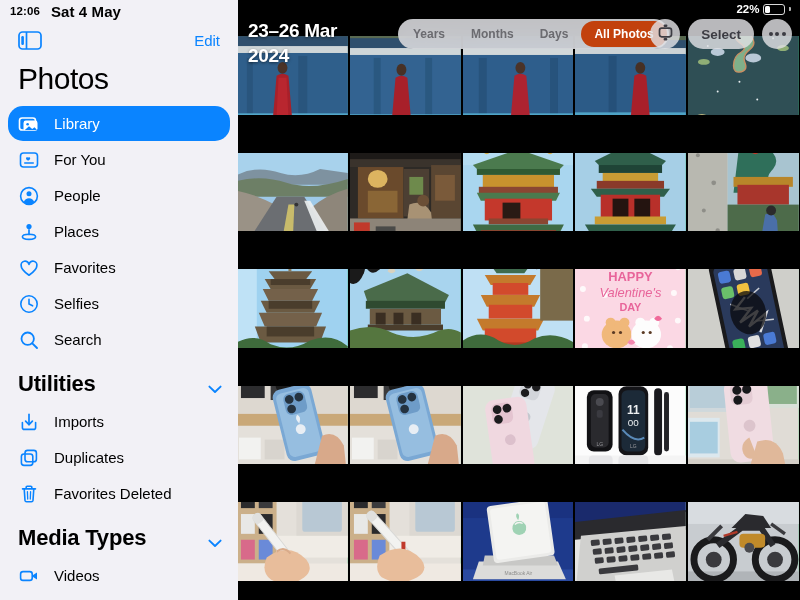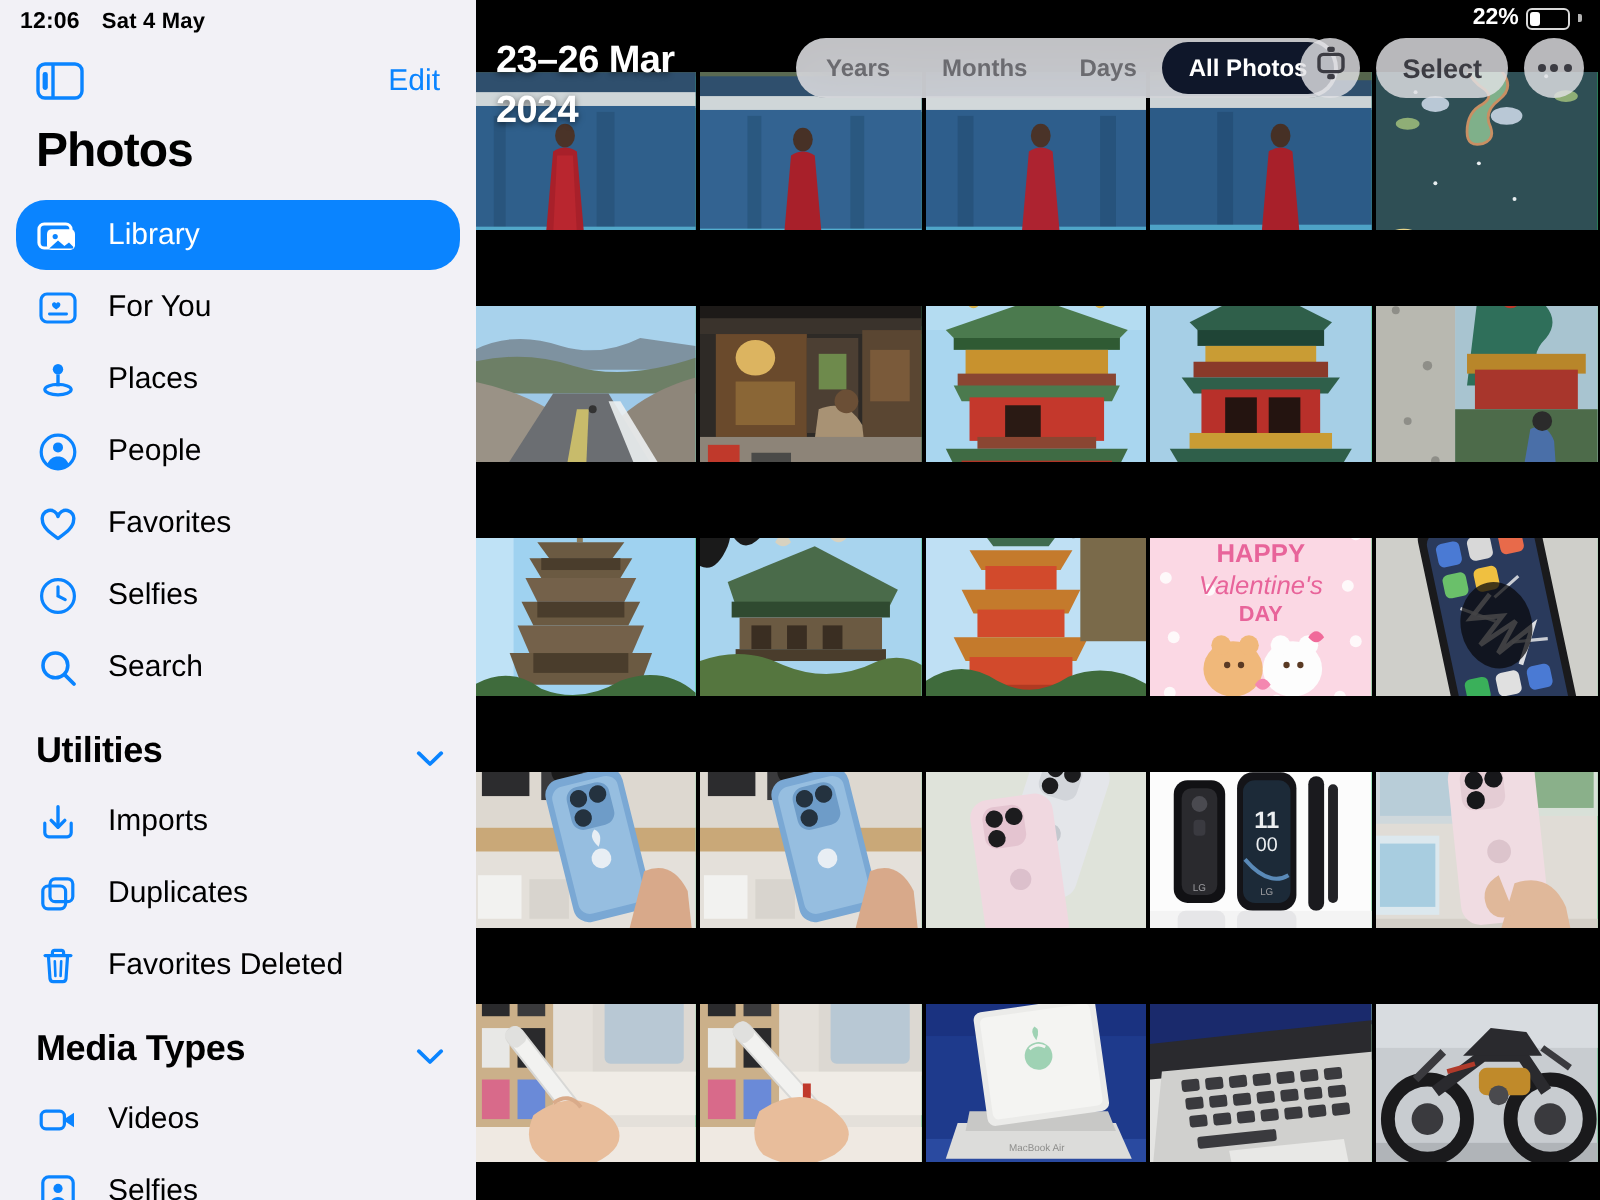--- a/index.html
+++ b/index.html
@@ -18,51 +18,51 @@
     position: relative;
     flex: 0 0 238px;
     overflow: hidden;
   }
   .statusbar {
     height: 22px; display: flex; align-items: center;
     padding-left: 10px; gap: 11px;
     font-size: 11.5px; font-weight: bold; color: #000;
     letter-spacing: .1px;
   }
-  .statusbar .sb-date { font-weight: bold; font-size: 11px; }
+  .statusbar .sb-date { font-weight: bold; font-size: 15px; }
 
   .sb-toolbar {
     height: 36px; display: flex; align-items: center;
     justify-content: space-between; padding: 0 18px 0 18px;
   }
   .panel-icon { width: 24px; height: 19px; }
   .edit-btn { color: #0a84ff; font-size: 15px; cursor: pointer; }
 
   .sb-title {
-    font-size: 24px; font-weight: bold; color: #000;
+    font-size: 30px; font-weight: normal; color: #000;
     padding: 4px 0 10px 18px; letter-spacing: -.5px;
   }
 
   .sb-list { padding: 0 8px; }
   .sb-row {
     display: flex; align-items: center; gap: 14px;
     height: 35px; padding-left: 10px;
     border-radius: 15px; margin-bottom: 1px;
     cursor: pointer;
   }
   .sb-row .lbl { font-size: 15px; color: #000; }
   .sb-row.selected { background: #0a84ff; }
   .sb-row.selected .lbl { color: #fff; }
   .sb-ico { width: 22px; height: 22px; flex: 0 0 22px; display: flex; align-items: center; justify-content: center; }
 
   .sb-section {
     display: flex; align-items: center; justify-content: space-between;
     padding: 13px 16px 7px 18px;
   }
-  .sb-section .sec-title { font-size: 18px; font-weight: bold; color: #000; letter-spacing: -.2px; }
+  .sb-section .sec-title { font-size: 22px; font-weight: bold; color: #000; letter-spacing: -.2px; }
   .chev { width: 14px; height: 9px; }
 
   
   .content { position: relative; flex: 1 1 auto; height: 600px; overflow: hidden; background: #000; }
   .grid {
     display: grid;
     grid-template-columns: repeat(5, 1fr);
     grid-auto-rows: 114.5px;
     gap: 2px;
     width: 562px;
@@ -84,21 +84,21 @@
     display: flex; align-items: center;
     background: rgba(225,225,228,.86);
     backdrop-filter: blur(12px);
     border-radius: 15px; height: 30px; padding: 2px;
   }
   .seg {
     font-size: 12px; font-weight: bold; color: #6b6b70;
     padding: 0 13px; height: 26px; line-height: 26px;
     border-radius: 13px; cursor: pointer; white-space: nowrap;
   }
-  .seg.active { background: #0f172a; color: #fff; }
+  .seg.active { background: #c2410c; color: #fff; }
 
   .tb-right { position: absolute; right: 8px; top: 19px; display: flex; align-items: flex-end; gap: 8px; }
   .circle-btn {
     width: 30px; height: 30px; border-radius: 15px;
     background: rgba(225,225,228,.82);
     display: flex; align-items: center; justify-content: center; cursor: pointer;
   }
   .pill-btn {
     height: 30px; border-radius: 15px; padding: 0 13px;
     background: rgba(225,225,228,.82);
@@ -164,37 +164,37 @@
               <path d="M8 9.4c0-.9.8-1.5 1.6-1.1.3.1.4.3.5.5.1-.2.2-.4.5-.5.8-.4 1.6.2 1.6 1.1 0 1-1.3 1.8-2.1 2.3-.8-.5-2.1-1.3-2.1-2.3z" fill="#0a84ff"></path>
               <rect x="6" y="13.3" width="10" height="1.4" rx=".7" fill="#0a84ff"></rect>
             </svg>
         </span>
         <span class="lbl">For You</span>
       </div>
 
       <div class="sb-row">
         <span class="sb-ico">
           <svg viewBox="0 0 22 22">
+              <circle cx="11" cy="11" r="8.4" fill="none" stroke="#0a84ff" stroke-width="1.6"></circle>
+              <circle cx="11" cy="8.7" r="2.5" fill="#0a84ff"></circle>
+              <path d="M5.6 17.2c1-2.7 3-4 5.4-4s4.4 1.3 5.4 4A8.3 8.3 0 0 1 11 19.4a8.3 8.3 0 0 1-5.4-2.2z" fill="#0a84ff"></path>
+            </svg>
+        </span>
+        <span class="lbl">People</span>
+      </div>
+
+      <div class="sb-row">
+        <span class="sb-ico">
+          <svg viewBox="0 0 22 22">
               <circle cx="11" cy="5.6" r="2.6" fill="#0a84ff"></circle>
               <path d="M11 8.2 L11 14.2" stroke="#0a84ff" stroke-width="1.7"></path>
               <ellipse cx="11" cy="15.8" rx="6.6" ry="2.6" fill="none" stroke="#0a84ff" stroke-width="1.6"></ellipse>
             </svg>
         </span>
         <span class="lbl">Places</span>
-      </div>
-
-      <div class="sb-row">
-        <span class="sb-ico">
-          <svg viewBox="0 0 22 22">
-              <circle cx="11" cy="11" r="8.4" fill="none" stroke="#0a84ff" stroke-width="1.6"></circle>
-              <circle cx="11" cy="8.7" r="2.5" fill="#0a84ff"></circle>
-              <path d="M5.6 17.2c1-2.7 3-4 5.4-4s4.4 1.3 5.4 4A8.3 8.3 0 0 1 11 19.4a8.3 8.3 0 0 1-5.4-2.2z" fill="#0a84ff"></path>
-            </svg>
-        </span>
-        <span class="lbl">People</span>
       </div>
 
       <div class="sb-row">
         <span class="sb-ico">
           <svg viewBox="0 0 22 22">
               <path d="M11 18.2C7.4 15.6 3.2 12.8 3.2 9A3.9 3.9 0 0 1 11 7.3 3.9 3.9 0 0 1 18.8 9c0 3.8-4.2 6.6-7.8 9.2z" fill="none" stroke="#0a84ff" stroke-width="1.7" stroke-linejoin="round"></path>
             </svg>
         </span>
         <span class="lbl">Favorites</span>
       </div>

